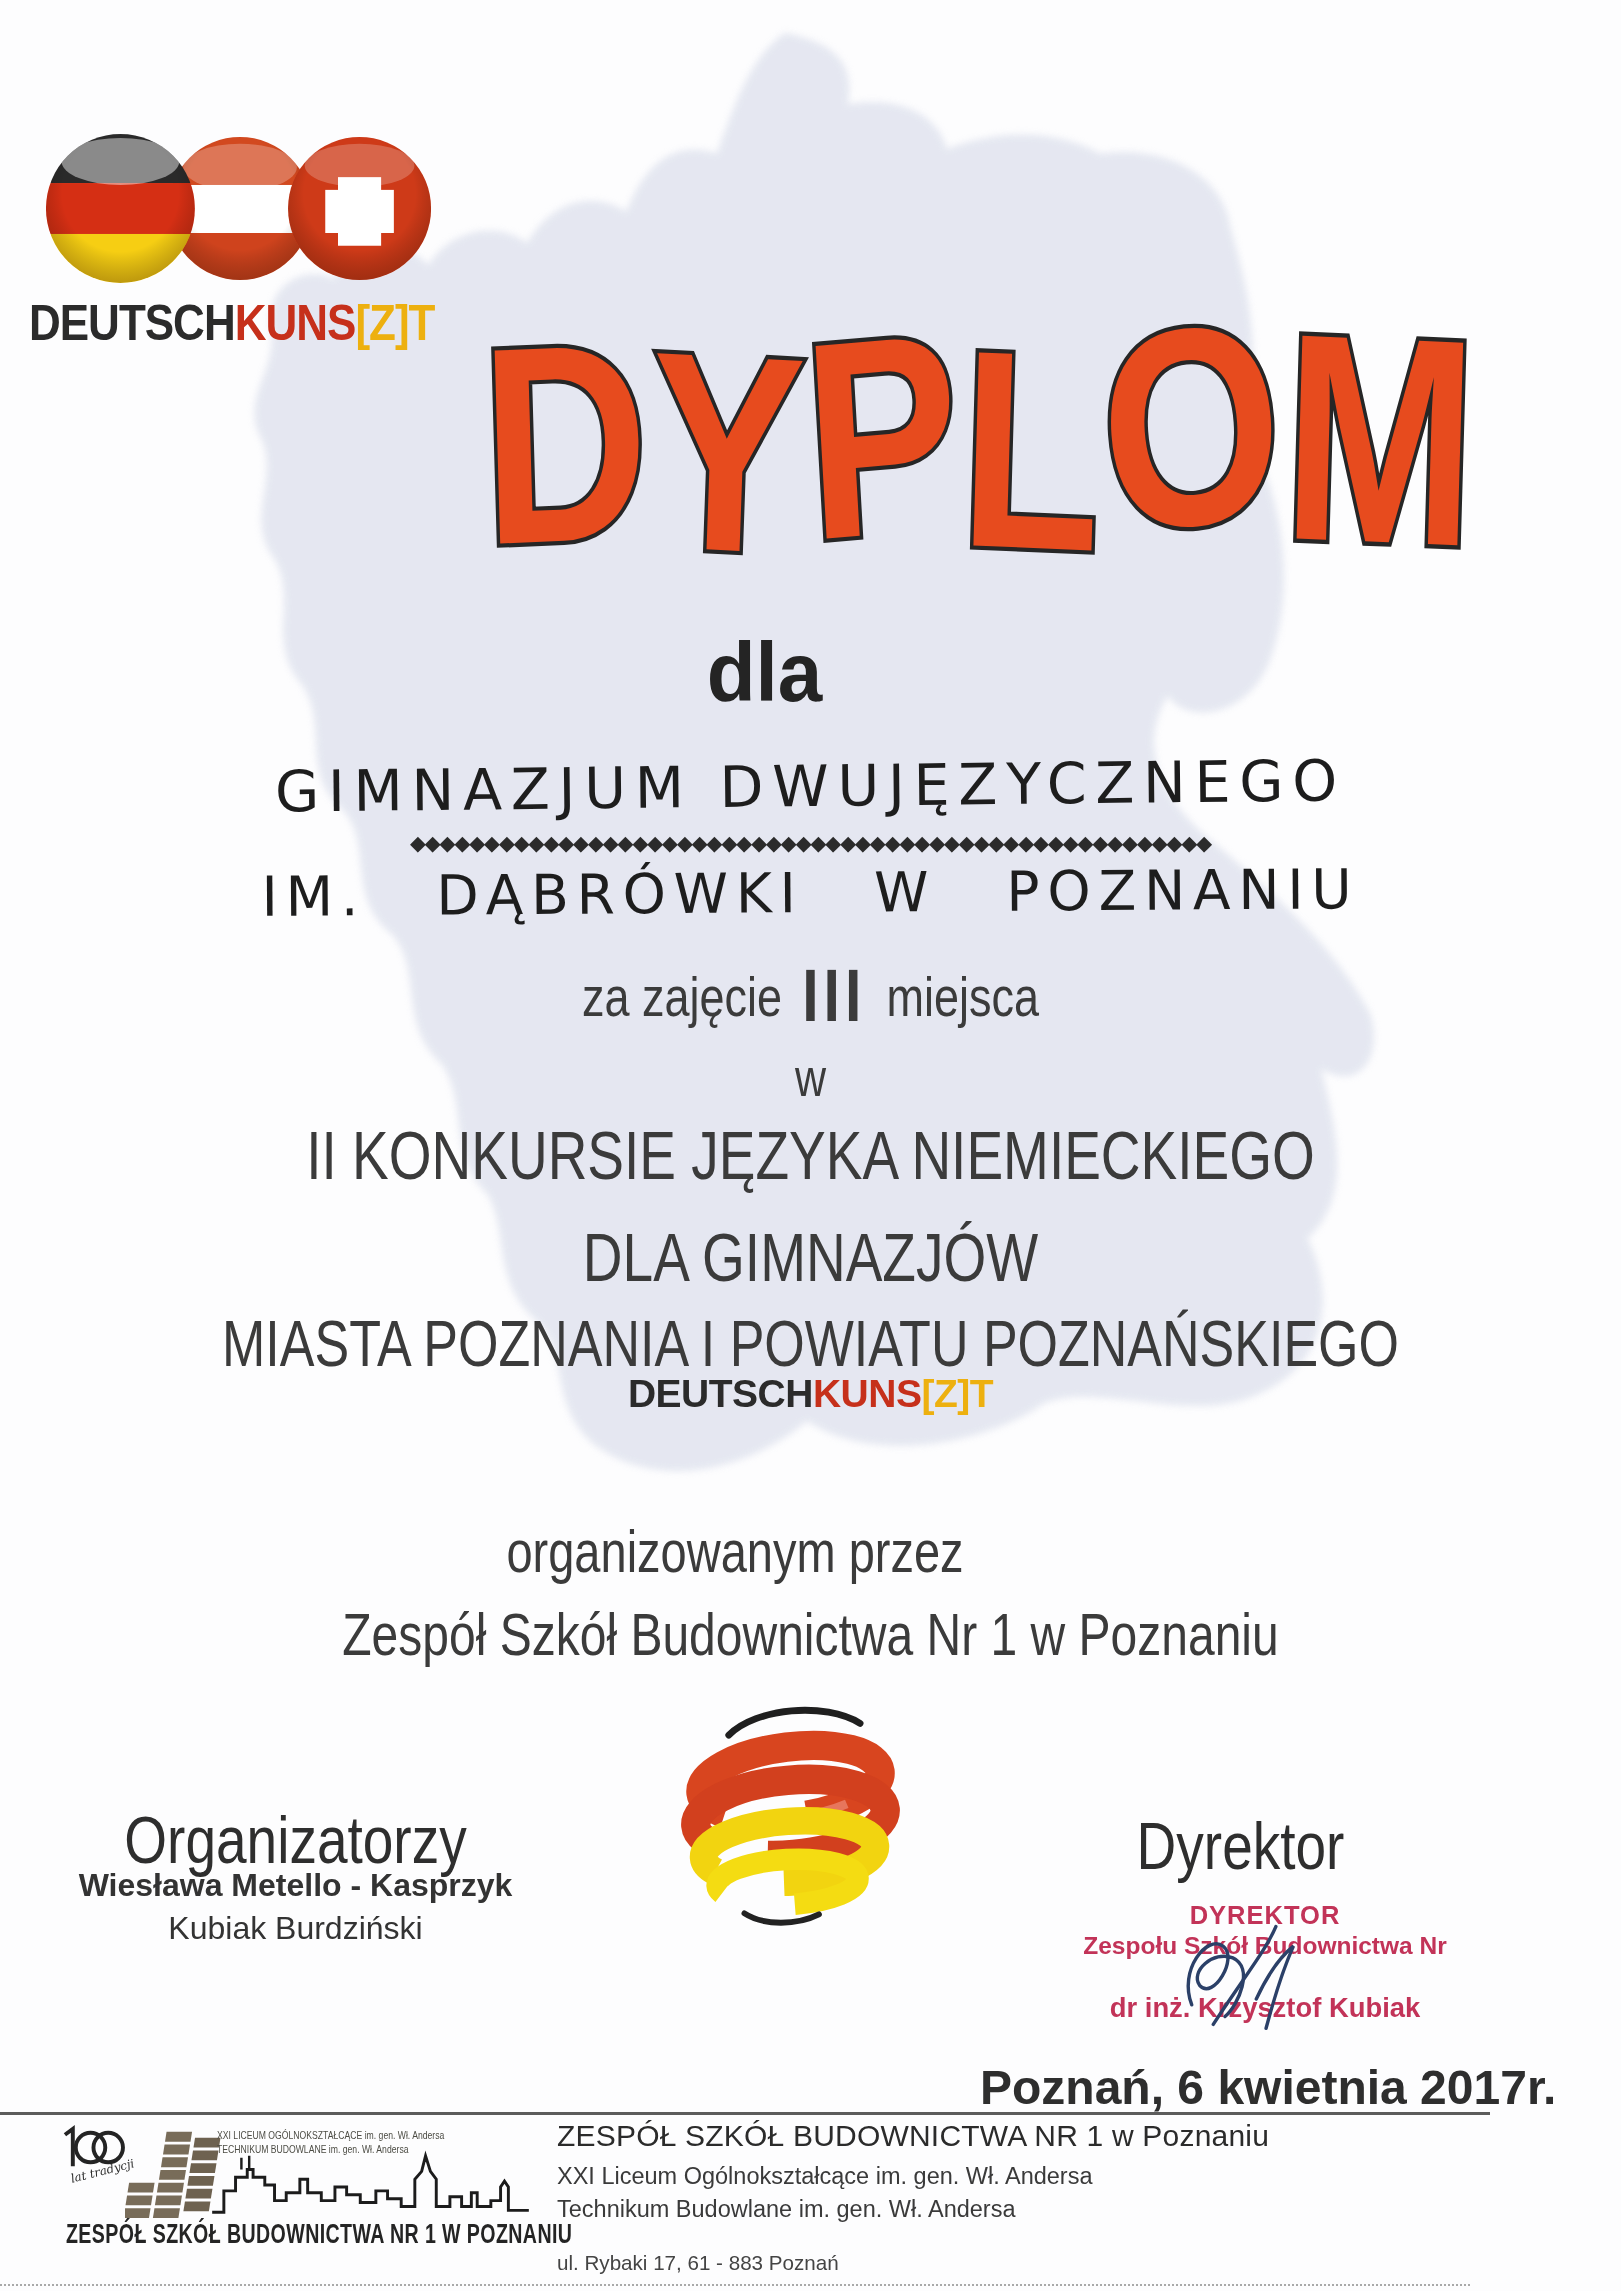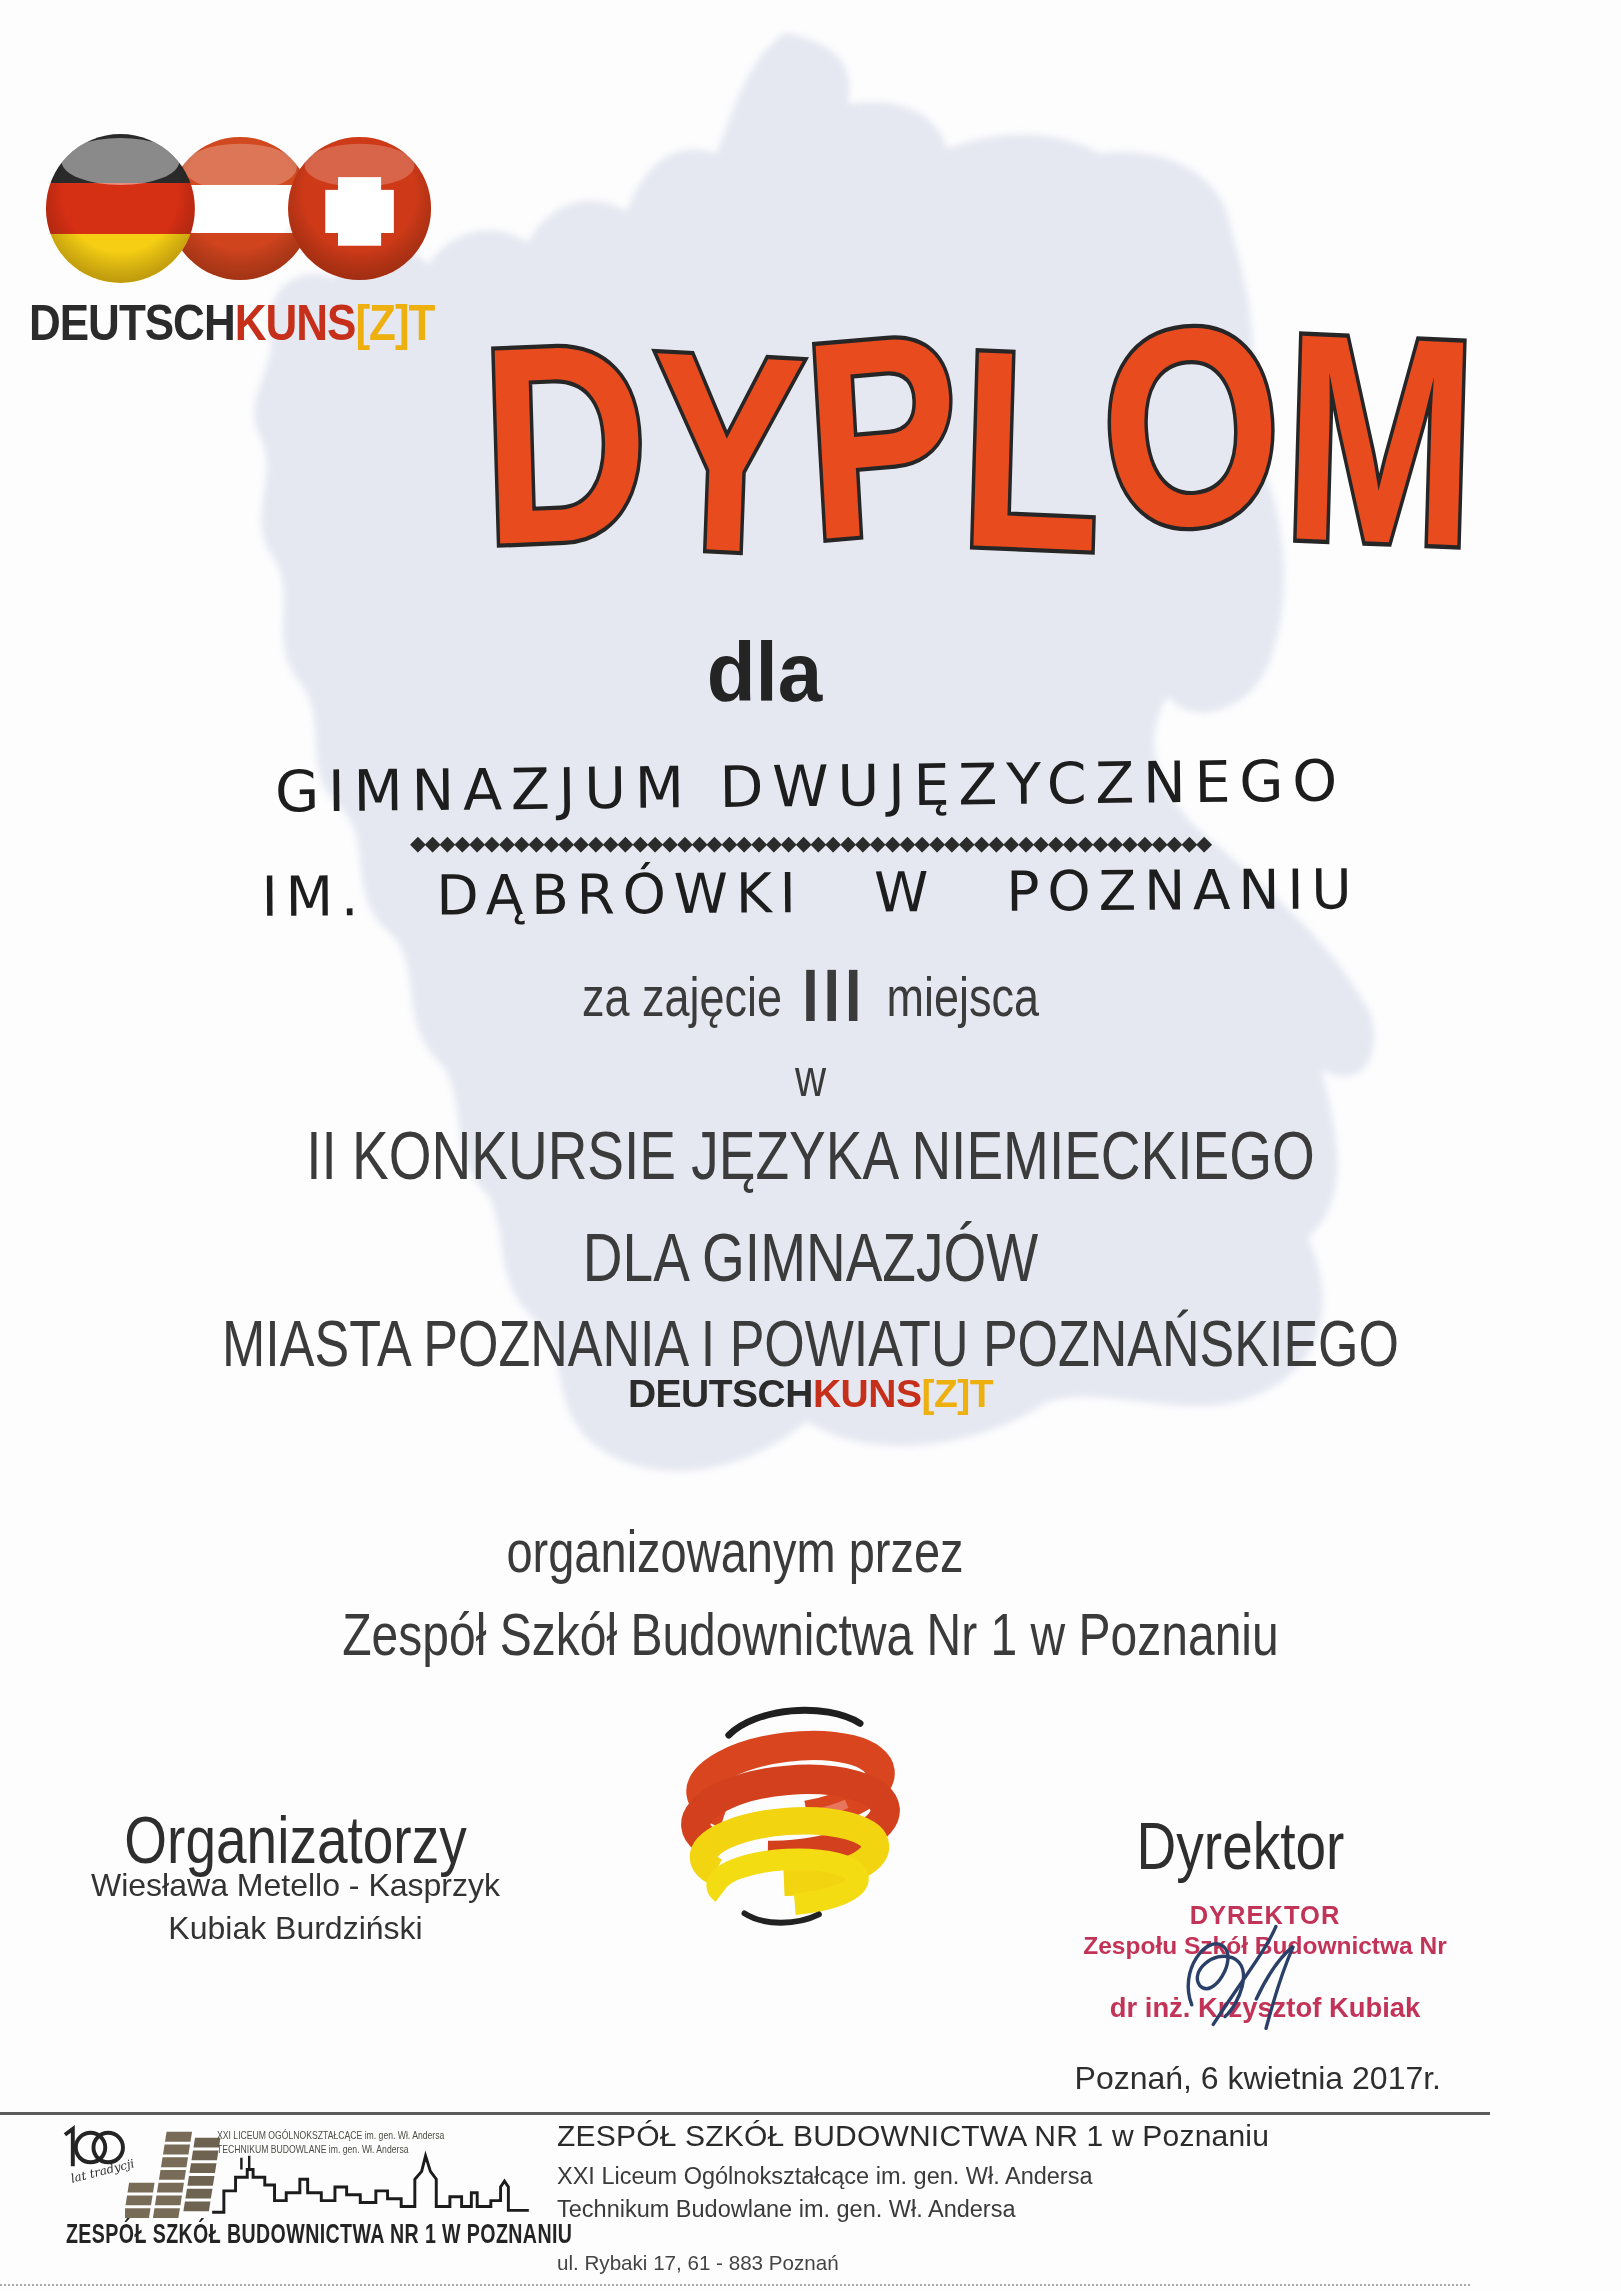--- a/index.html
+++ b/index.html
@@ -58,31 +58,31 @@
   .org1{top:1517px;left:0;width:1470px;font-size:47px;}
   .org2{top:1600px;font-size:48px;}
 
   
   #ball-svg{position:absolute;left:668px;top:1692px;width:245px;height:240px;}
 
   
   .sig-title{font-size:55px;color:#2e2e2e;transform:scaleY(1.2);transform-origin:center top;}
   .organizers{left:65px;top:1802px;width:461px;text-align:center;position:absolute;}
   .org-name{font-size:32px;color:#333;margin-top:0;}
-  .org-name1{position:absolute;left:0;top:65px;width:461px;}
+  .org-name1{position:absolute;left:0;top:65px;width:461px;font-weight:bold;}
   .org-name2{position:absolute;left:0;top:108px;width:461px;}
   .director{left:1010px;top:1808px;width:461px;text-align:center;position:absolute;}
 
   .stamp{position:absolute;left:1059px;top:1901px;width:412px;text-align:center;color:#c23358;font-weight:bold;}
   .stamp-l1{font-size:25.5px;letter-spacing:1px;}
   .stamp-l2{font-size:24.5px;margin-top:2px;white-space:nowrap;}
   .stamp-name{position:absolute;left:1059px;top:1992px;width:412px;text-align:center;color:#c23358;font-weight:bold;font-size:27.4px;white-space:nowrap;}
   #sig-svg{position:absolute;left:1164px;top:1909px;width:167px;height:132px;}
 
-  .dateline{position:absolute;left:980px;top:2060px;width:461px;text-align:right;font-size:32px;color:#2e2e2e;white-space:nowrap;}
+  .dateline{position:absolute;left:980px;top:2060px;width:461px;text-align:right;font-size:48px;color:#2e2e2e;white-space:nowrap;font-weight:bold;}
 
   .rule{position:absolute;left:0;top:2112px;width:1490px;height:2.9px;background:#3f3f3f;opacity:.85;}
   .rule-bottom{position:absolute;left:0;top:2284px;width:1470px;border-top:2px dotted #a9a9a9;}
 
   
   .footer-left{position:absolute;left:39px;top:2117px;width:510px;height:147px;}
   #hundred-svg{position:absolute;left:17.6px;top:5.9px;width:69px;height:59px;}
   .lat{position:absolute;left:31px;top:47px;font-size:11.8px;font-style:italic;transform:rotate(-14deg);color:#2c2c2c;font-family:"DejaVu Serif",serif;}
   #bricks-svg{position:absolute;left:86px;top:4.9px;width:98px;height:103px;}
   #skyline-svg{position:absolute;left:172px;top:31px;width:319px;height:76px;}

